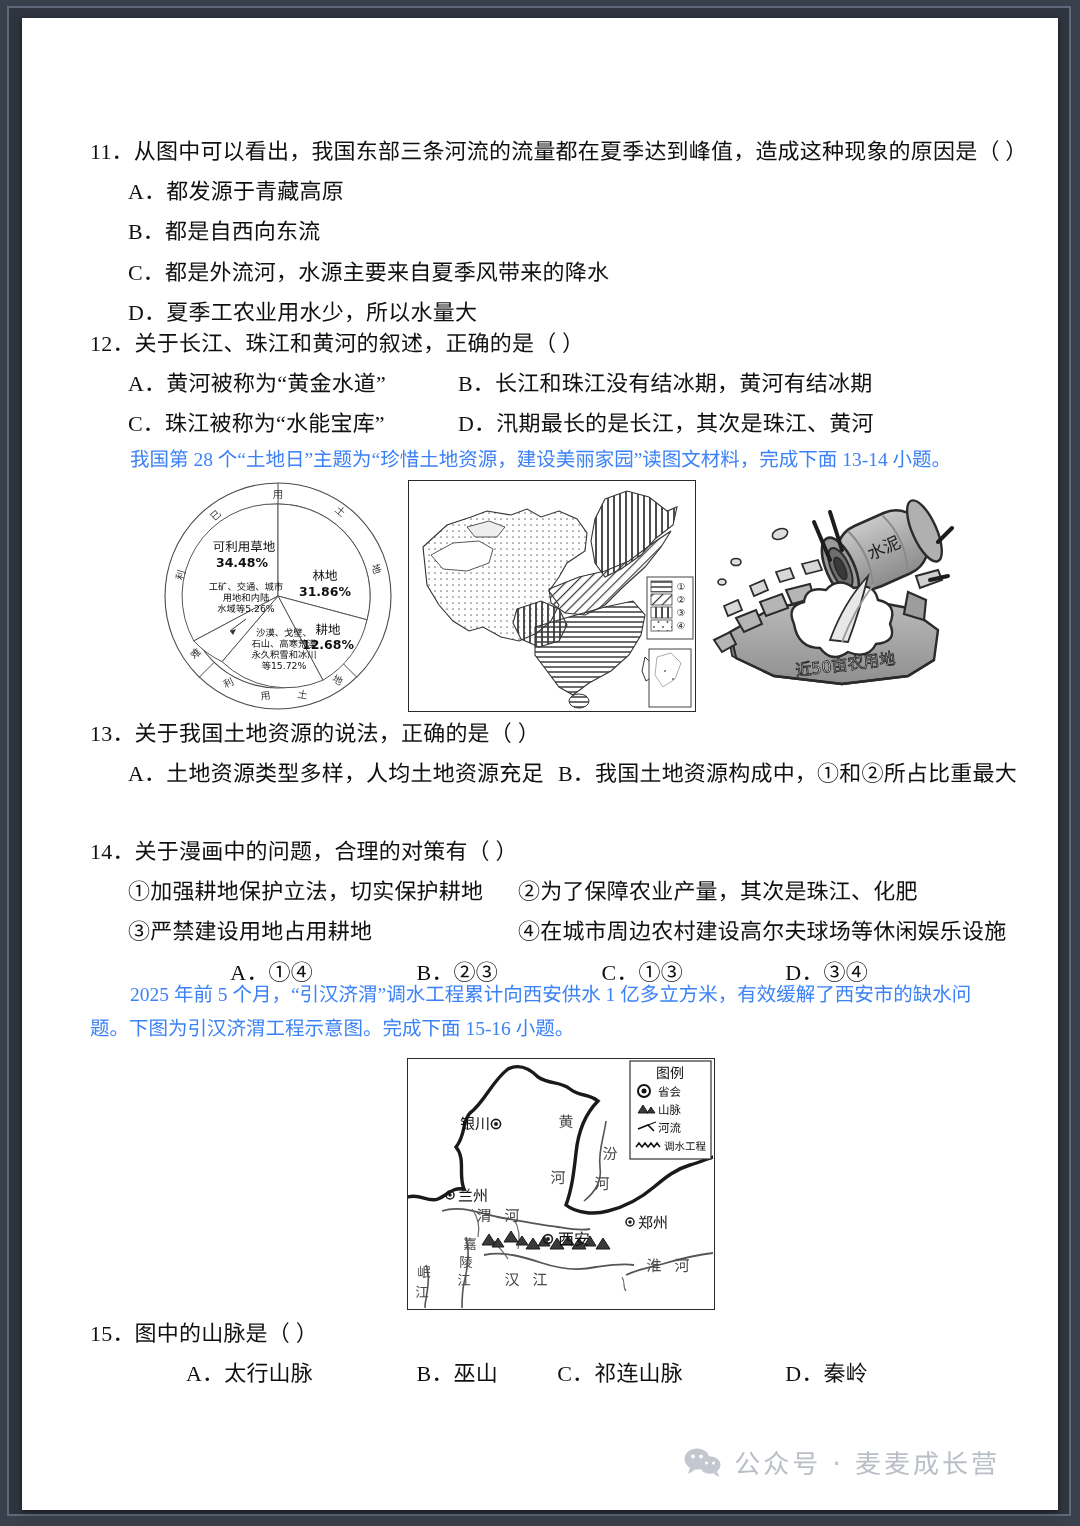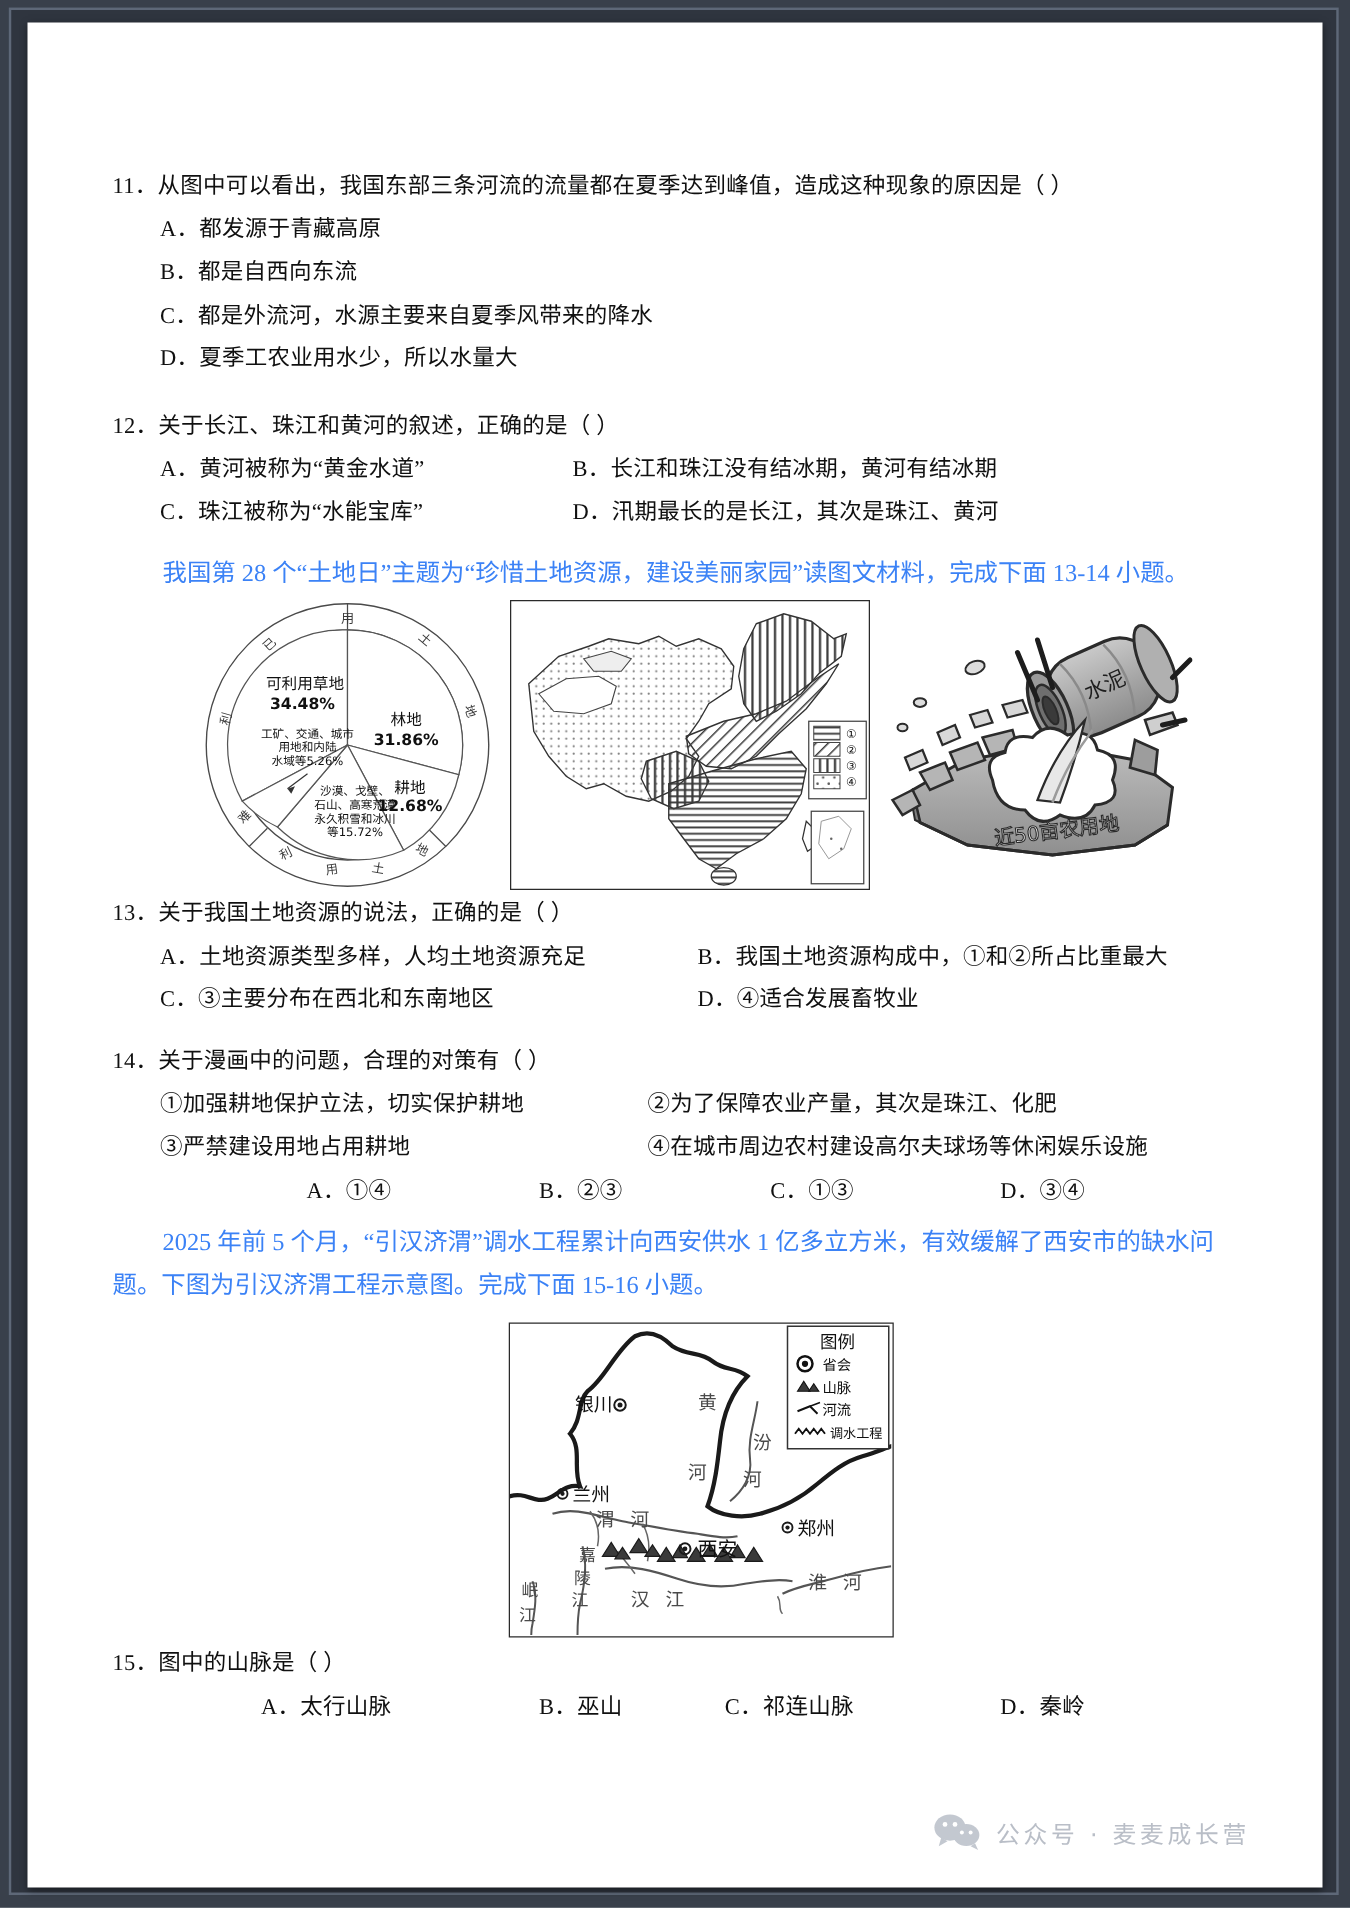--- a/index.html
+++ b/index.html
@@ -46,21 +46,21 @@
     position: relative;
     width: 100%;
     height: 100%;
     padding: 0 68px;
     box-sizing: border-box;
     color: #121212;
   }
 
   
   .q {
-    font-size: 18px;
+    font-size: 22px;
     line-height: 1.42;
     color: #101010;
     letter-spacing: .2px;
   }
   .q-stem {
     margin: 0;
     padding: 0;
     text-indent: 0;
     white-space: nowrap;
   }
@@ -143,21 +143,21 @@
 
   
   .footer-wm {
     position: absolute;
     right: 58px;
     bottom: 30px;
     display: flex;
     align-items: center;
     gap: 12px;
     color: #b9bec7;
-    font-size: 19px;
+    font-size: 26px;
     font-family: "DejaVu Sans", sans-serif;
     letter-spacing: 3px;
     white-space: nowrap;
   }
   .wechat-ico { display:block; }
 
   svg text { font-family: "DejaVu Sans", sans-serif; }
 </style>
 </head>
 <body>
@@ -386,24 +386,20 @@
         </div>
       </div>
 
       <div class="q sp-13">
         <p class="q-stem">13．关于我国土地资源的说法，正确的是（    ）</p>
         <div class="opt-block">
           <div class="opt-2col">
             <span style="flex:0 0 430px">A．土地资源类型多样，人均土地资源充足</span>
             <span>B．我国土地资源构成中，①和②所占比重最大</span>
           </div>
-          <div class="opt-2col">
-            <span style="flex:0 0 430px">C．③主要分布在西北和东南地区</span>
-            <span>D．④适合发展畜牧业</span>
-          </div>
         </div>
       </div>
 
       <div class="q sp-14">
         <p class="q-stem">14．关于漫画中的问题，合理的对策有（    ）</p>
         <div class="opt-block">
           <div class="opt-2col">
             <span style="flex:0 0 390px">①加强耕地保护立法，切实保护耕地</span>
             <span>②为了保障农业产量，其次是珠江、化肥</span>
           </div>

